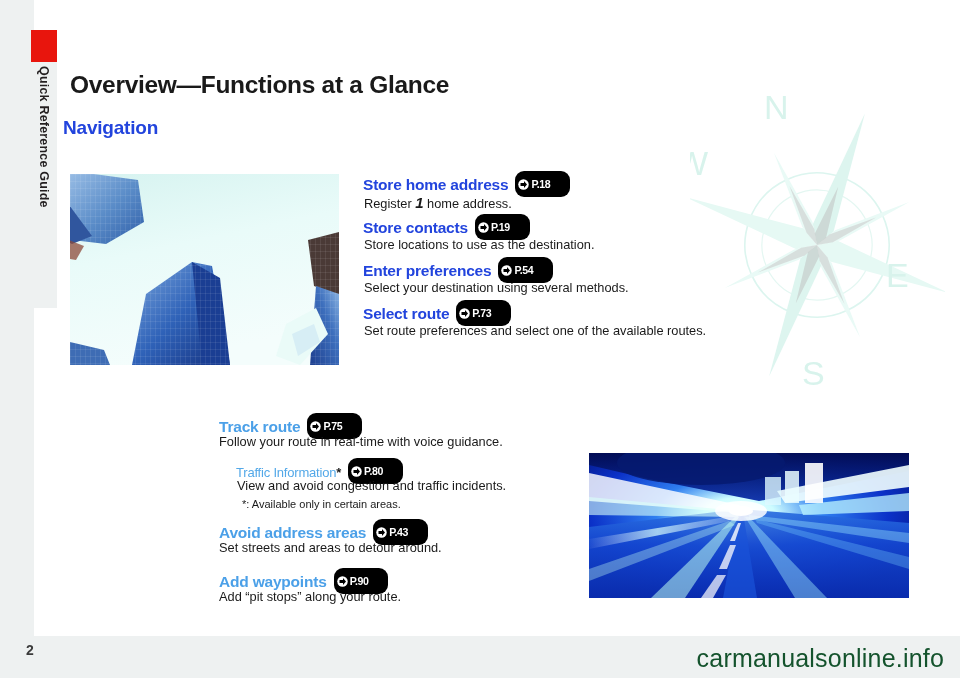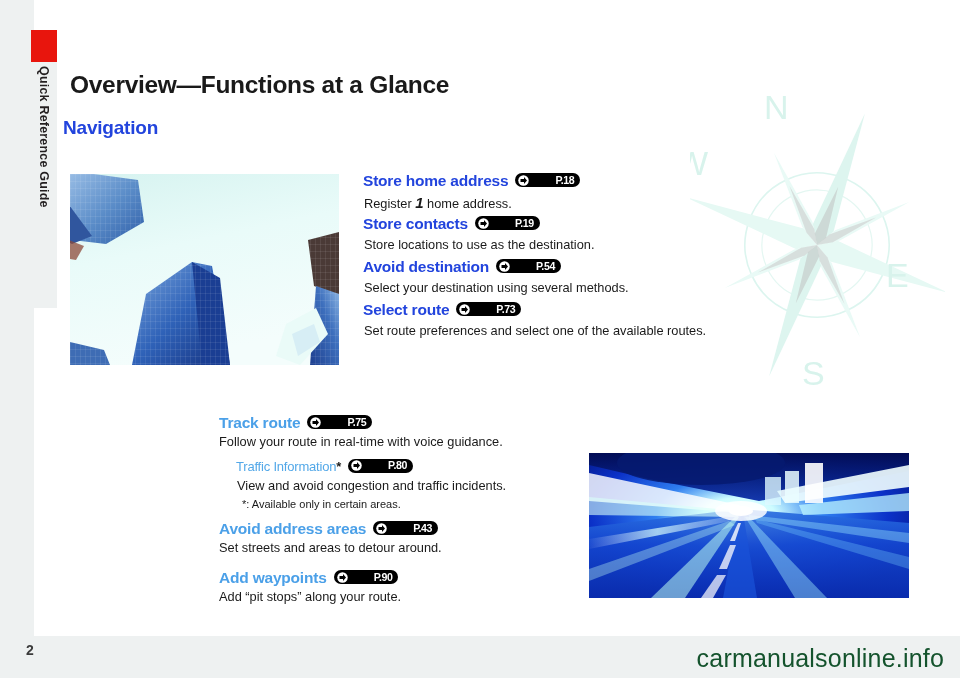--- a/index.html
+++ b/index.html
@@ -136,26 +136,25 @@
     font-size: 12.8px;
     color: #1a1a1a;
   }
 
   
   .pageref {
     display: inline-flex;
     align-items: center;
     background: #000000;
     border-radius: 9px;
-    height: 14px;
-    padding: 0 6px 0 3px;
+    height: 26px;
+    padding: 0 20px 0 3px;
     margin-left: 7px;
     position: relative;
     top: -1px;
-    gap: 24px;
   }
   .pageref .arrow {
     width: 11px; height: 11px;
     margin-right: 2px;
     flex: 0 0 auto;
   }
   .pageref .pg {
     color: #ffffff;
     font-size: 10.6px;
     font-weight: bold;
@@ -321,21 +320,21 @@
       <svg class="arrow" viewBox="0 0 22 22">
         <circle cx="11" cy="11" r="10.5" fill="#ffffff"></circle>
         <polygon points="5,8 12,8 12,4 18,11 12,18 12,14 5,14" fill="#000000"></polygon>
       </svg>
       <span class="pg">P.19</span>
     </span>
   </div>
   <div class="feat-desc" style="left:356px; top:194px;">Store locations to use as the destination.</div>
 
   <div class="feat-title dark" style="left:355px; top:215px;">
-    <span>Avoid destination</span>
+    <span>Enter preferences</span>
     <span class="pageref">
       <svg class="arrow" viewBox="0 0 22 22">
         <circle cx="11" cy="11" r="10.5" fill="#ffffff"></circle>
         <polygon points="5,8 12,8 12,4 18,11 12,18 12,14 5,14" fill="#000000"></polygon>
       </svg>
       <span class="pg">P.54</span>
     </span>
   </div>
   <div class="feat-desc" style="left:356px; top:237px;">Select your destination using several methods.</div>
 

